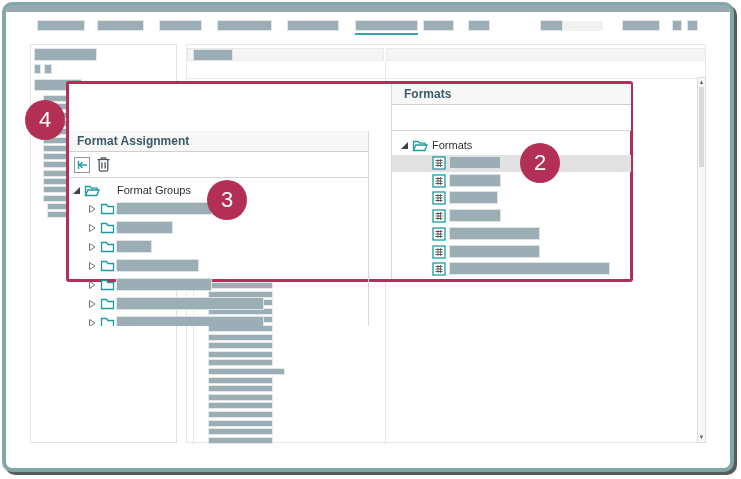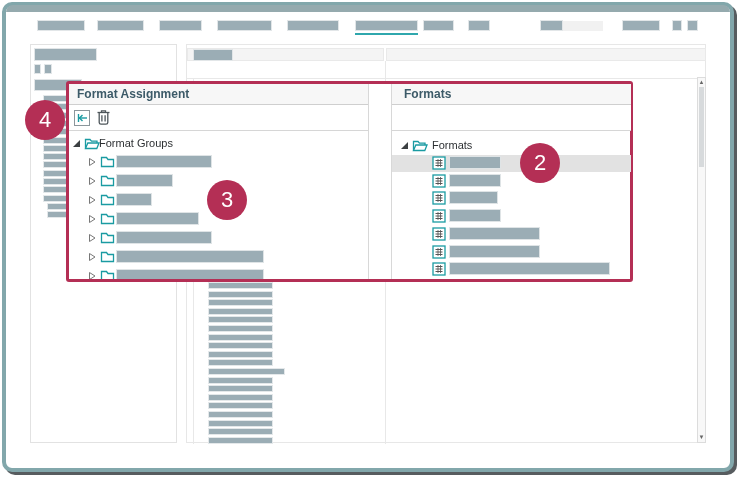--- a/index.html
+++ b/index.html
@@ -112,21 +112,21 @@
   </div>
 
   <div class="sb">
     <div class="arr" style="top:1px;">▲</div>
     <div class="thumb"></div>
     <div class="arr" style="bottom:1px;">▼</div>
   </div>
 
   <div class="dialog">
 
-    <div class="pane" style="left:0;width:299px;border-right:1px solid #d8d8d8;">
+    <div class="pane" style="left:0;width:299px;border-right:1px solid #d8d8d8;margin-top:47px;">
       <div class="pane-title">
         <span style="padding-left:8px;">Format Assignment</span>
       </div>
       <div class="pane-toolbar">
         <div class="iconbox" style="left:5px;top:5px;">
           <svg width="14" height="14" viewBox="0 0 14 14">
             <path d="M3.5 3 V11" stroke="#1a9ba2" stroke-width="1.4" fill="none"></path>
             <path d="M4 7 H12" stroke="#1a9ba2" stroke-width="1.4" fill="none"></path>
             <path d="M7.5 4 L4.5 7 L7.5 10" stroke="#1a9ba2" stroke-width="1.4" fill="none"></path>
           </svg>
@@ -145,21 +145,21 @@
           <svg width="9" height="9" viewBox="0 0 9 9">
               <polygon points="1,8 8,8 8,1" fill="#3c4043"></polygon>
             </svg>
         </span>
         <span style="position:absolute;left:15px;top:2px;">
           <svg width="16" height="13" viewBox="0 0 16 13">
             <path d="M1.5 11.5 V2.5 H6 L7.5 4.2 H13 V6" stroke="#1a9ba2" stroke-width="1.3" fill="#fff"></path>
             <path d="M1.5 11.5 L3.8 6 H15 L12.8 11.5 Z" stroke="#1a9ba2" stroke-width="1.3" fill="#fff"></path>
           </svg>
         </span>
-        <span style="position:absolute;left:30px;top:2px;font-size:11px;color:#2d3033;">Format Groups</span>
+        <span style="position:absolute;left:48px;top:2px;font-size:11px;color:#2d3033;">Format Groups</span>
       </div>
       <div id="fg-rows">
           <div class="treerow" style="top: 71px;">
             <span style="position: absolute; left: 19px; top: 2px;">
               <svg width="8" height="10" viewBox="0 0 8 10">
                 <polygon points="1.5,1.5 7,5 1.5,8.5" fill="#fff" stroke="#777" stroke-width="1"></polygon>
               </svg>
             </span>
             <span style="position: absolute; left: 31px; top: 0px;">
               <svg width="15" height="13" viewBox="0 0 15 13">

